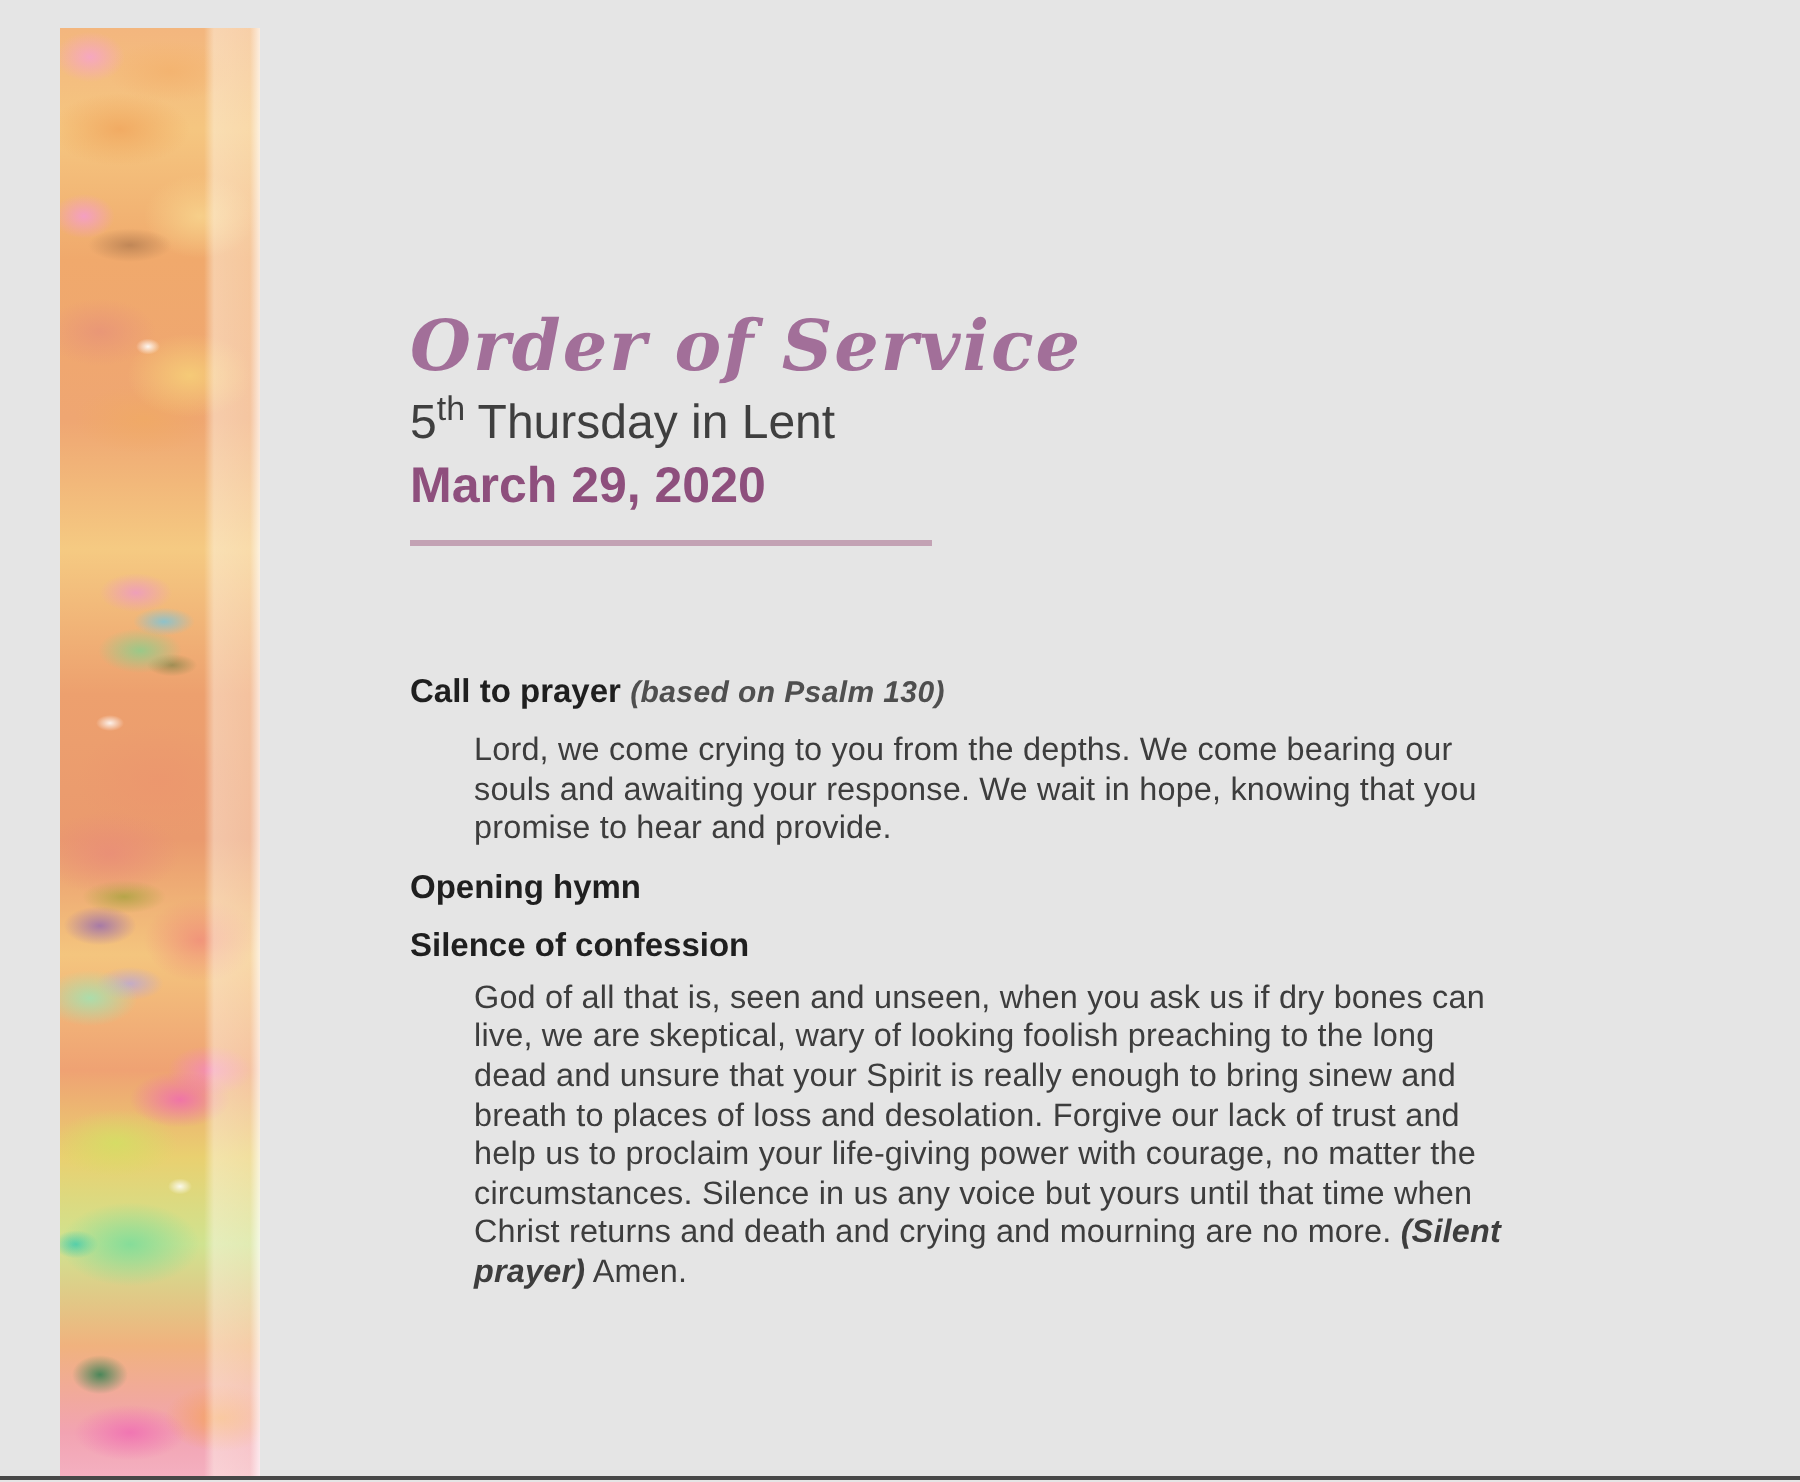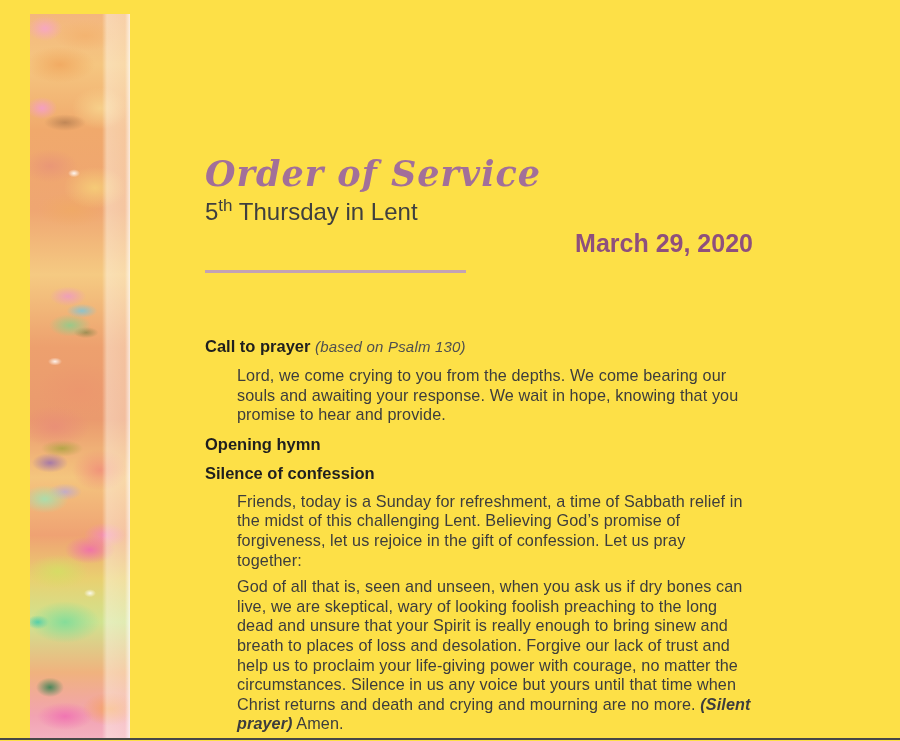--- a/index.html
+++ b/index.html
@@ -4,21 +4,21 @@
 <style>
   * { box-sizing: border-box; margin: 0; padding: 0; }
   html, body { background: #ffffff; }
   body {
     font-family: "Liberation Sans", sans-serif;
     width: 900px; height: 741px;
     position: relative; overflow: hidden;
   }
   .canvas {
     position: absolute; inset: 0;
-    background: #fde047;
+    background: #e5e5e5;
   }
 
   
   .watercolor {
     position: absolute; left: 30px; top: 14px; width: 100px; bottom: 3px;
     background-color: #f2b07c;
     background-image:
       
       linear-gradient(to right, rgba(255,255,255,0) 72%, rgba(255,250,240,0.45) 77%, rgba(255,248,236,0.38) 95%, rgba(255,255,255,0.75) 100%),
       
@@ -71,33 +71,33 @@
     letter-spacing: 1px;
     color: var(--script-title, #a26f99);
   }
   .subtitle {
     font-size: 24px; line-height: 29px; margin-top: 1px;
     color: var(--subtitle, #3f3f3f); font-weight: 400;
   }
   .subtitle sup { font-size: 17px; vertical-align: super; line-height: 0; }
   .service-date {
     font-size: 25px; line-height: 29px; margin-top: 3px;
-    font-weight: 700; color: var(--date, #8e4f7d); text-align: right;
+    font-weight: 700; color: var(--date, #8e4f7d);
   }
   .rule {
     border: none; width: 261px; height: 3px; margin-top: 12px;
     background: var(--rule, #c3a2b4);
   }
 
   h2.svc-heading {
     font-size: 16.5px; line-height: 20px;
     font-weight: 700; color: var(--heading, #1f1f1f);
   }
   .svc-ref {
-    font-weight: 400; font-style: italic; font-size: 15px;
+    font-weight: 700; font-style: italic; font-size: 15px;
     color: var(--reference, #4f4f4f); letter-spacing: 0.2px; margin-top: 20px;
   }
   .sec-1 h2 { margin-top: 63px; }
   .sec-2 h2, .sec-3 h2 { margin-top: 9px; }
   p.svc-body {
     font-size: 16.2px; line-height: 19.6px;
     color: var(--body-text, #3d3d3d);
     margin: 9px 15px 0 32px; width: 514px;
     letter-spacing: 0.1px;
   }
@@ -129,21 +129,20 @@
       <h2 class="svc-heading"><span>Call to prayer</span> <span class="svc-ref">(based on Psalm 130)</span></h2>
       <p class="svc-body">Lord, we come crying to you from the depths. We come bearing our souls and awaiting your response. We wait in hope, knowing that you promise to hear and provide.</p>
     </section>
 
     <section class="sec-2">
       <h2 class="svc-heading">Opening hymn</h2>
     </section>
 
     <section class="sec-3">
       <h2 class="svc-heading">Silence of confession</h2>
-      <p class="svc-body">Friends, today is a Sunday for refreshment, a time of Sabbath relief in the midst of this challenging Lent. Believing God’s promise of forgiveness, let us rejoice in the gift of confession. Let us pray together:</p>
       <p class="svc-body follow"><span>God of all that is, seen and unseen, when you ask us if dry bones can live, we are skeptical, wary of looking foolish preaching to the long dead and unsure that your Spirit is really enough to bring sinew and breath to places of loss and desolation. Forgive our lack of trust and help us to proclaim your life-giving power with courage, no matter the circumstances. Silence in us any voice but yours until that time when Christ returns and death and crying and mourning are no more.</span> <span class="bold-italic">(Silent prayer)</span> <span>Amen.</span></p>
     </section>
 
   </div>
 
   <div class="bottom-line"></div>
 
 </div>
 
 </body></html>

